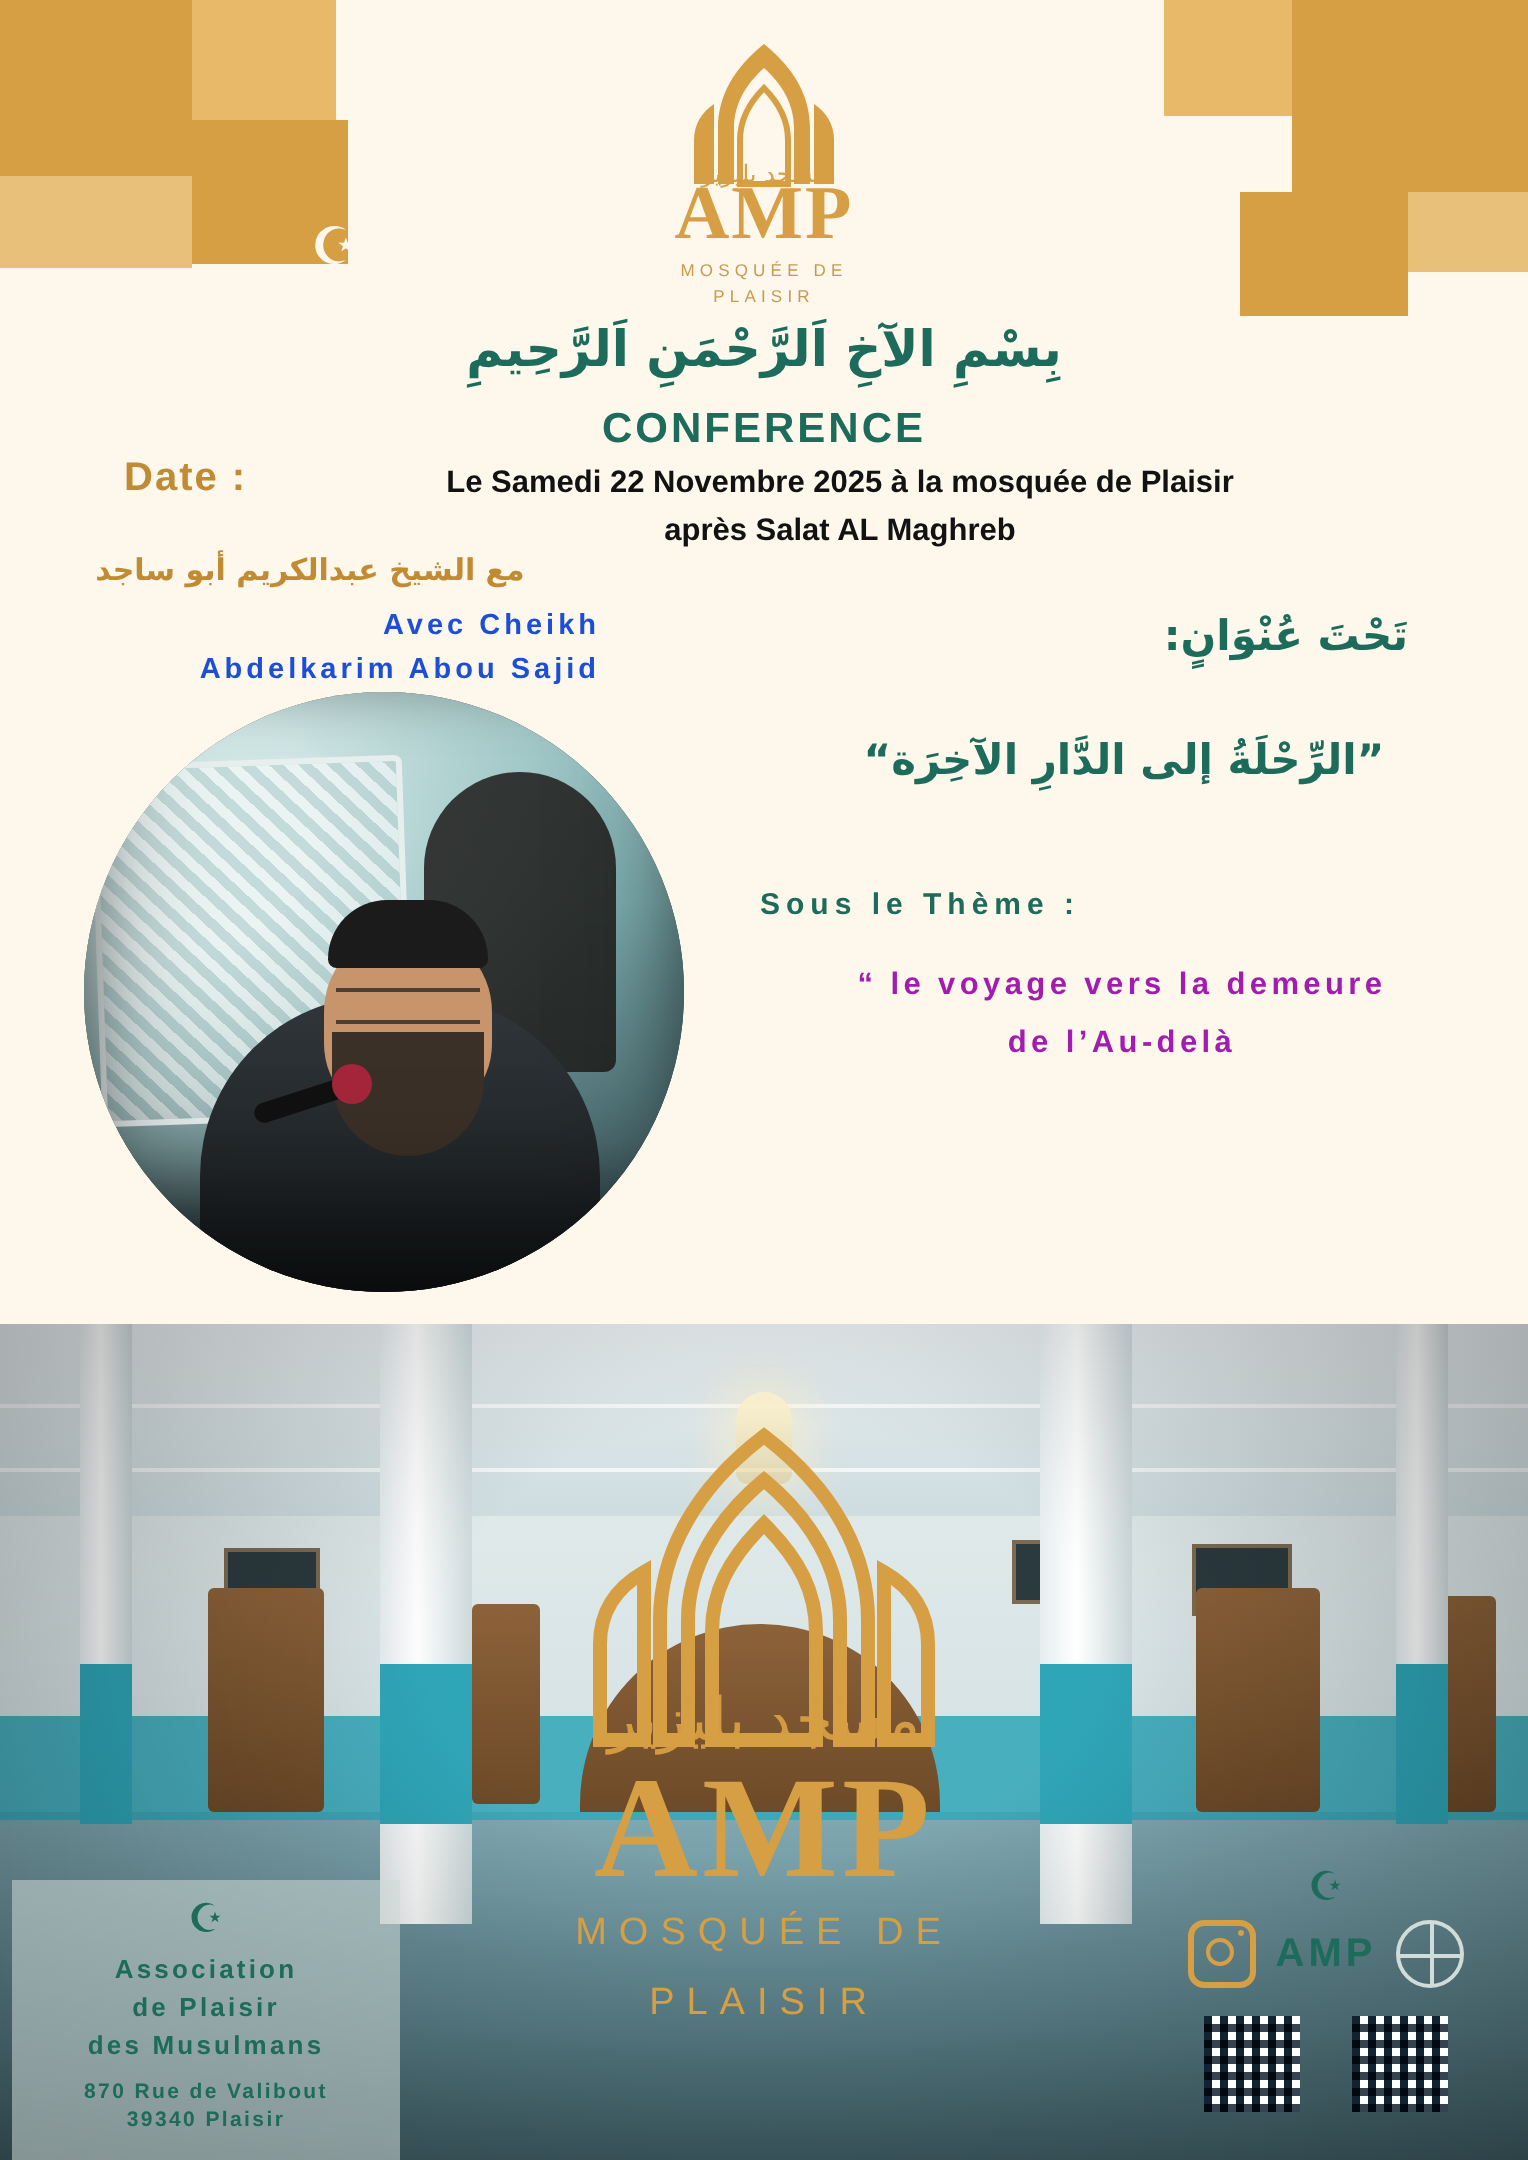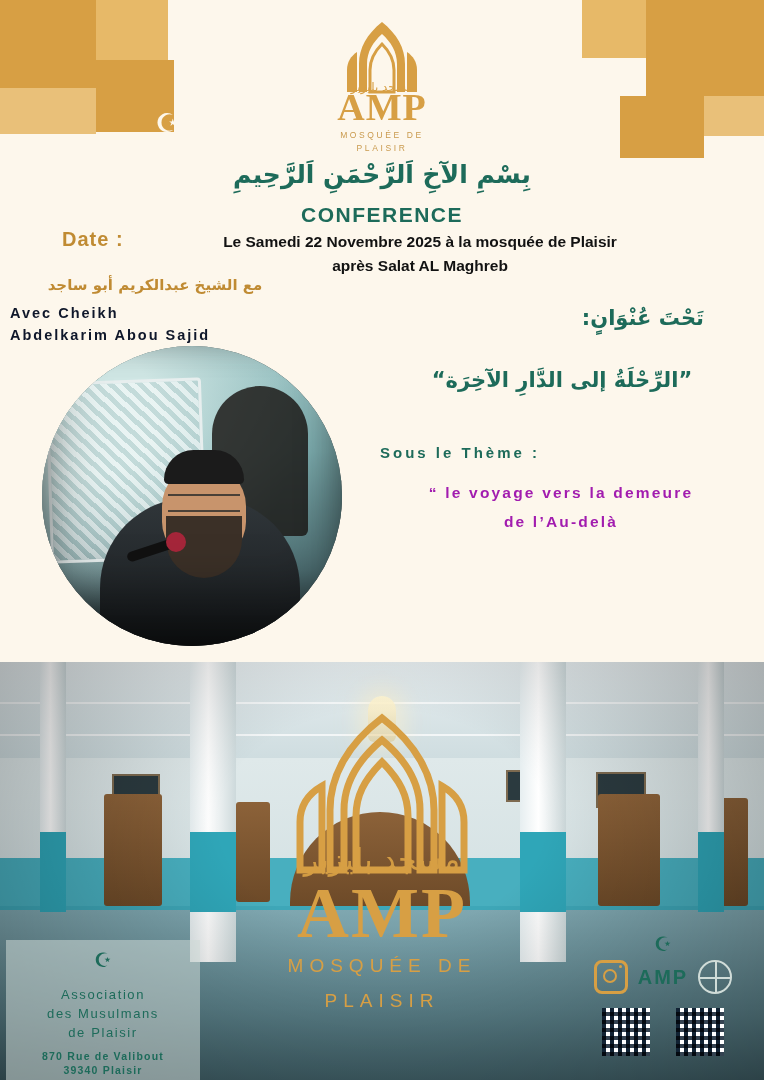--- a/index.html
+++ b/index.html
@@ -128,25 +128,25 @@
     direction: rtl;
     font-family: "DejaVu Sans", sans-serif;
     font-size: 15px;
     font-weight: bold;
     color: #c08b33;
   }
   .sheikh-fr {
     position: absolute;
     left: 10px; top: 303px;
     width: 290px;
-    text-align: left;
+    text-align: right;
     font-size: 14.5px;
     font-weight: bold;
     letter-spacing: 2px;
-    color: #0f172a;
+    color: #1d4ed8;
     line-height: 1.5;
   }
 
   
   .photo {
     position: absolute;
     left: 42px; top: 346px;
     width: 300px; height: 300px;
     border-radius: 50%;
     overflow: hidden;
@@ -384,24 +384,24 @@
     text-align: center;
     color: #1d6b5a;
   }
   .assoc .moon {
     font-size: 20px;
     color: #1d6b5a;
     line-height: 1;
   }
   .assoc .a-name {
     font-size: 13px;
-    font-weight: normal;
+    font-weight: bold;
     letter-spacing: 1.6px;
     line-height: 1.45;
-    margin-top: 16px;
+    margin-top: 6px;
   }
   .assoc .a-addr {
     font-size: 10.5px;
     font-weight: bold;
     letter-spacing: 1.2px;
     line-height: 1.4;
     margin-top: 6px;
   }
 
   
@@ -597,22 +597,22 @@
       <div class="arab-word">مسجد بليزير</div>
       <div class="big-word">AMP</div>
       <div class="big-sub">MOSQUÉE DE</div>
       <div class="big-sub">PLAISIR</div>
     </div>
 
     <div class="assoc">
       <div class="moon">☪</div>
       <div class="a-name">
         <div>Association</div>
+        <div>de Plaisir</div>
         <div>des Musulmans</div>
-        <div>de Plaisir</div>
       </div>
       <div class="a-addr">
         <div>870 Rue de Valibout</div>
         <div>39340 Plaisir</div>
       </div>
     </div>
 
     <div class="social">
       <div class="moon2">☪</div>
       <div class="social-row">

